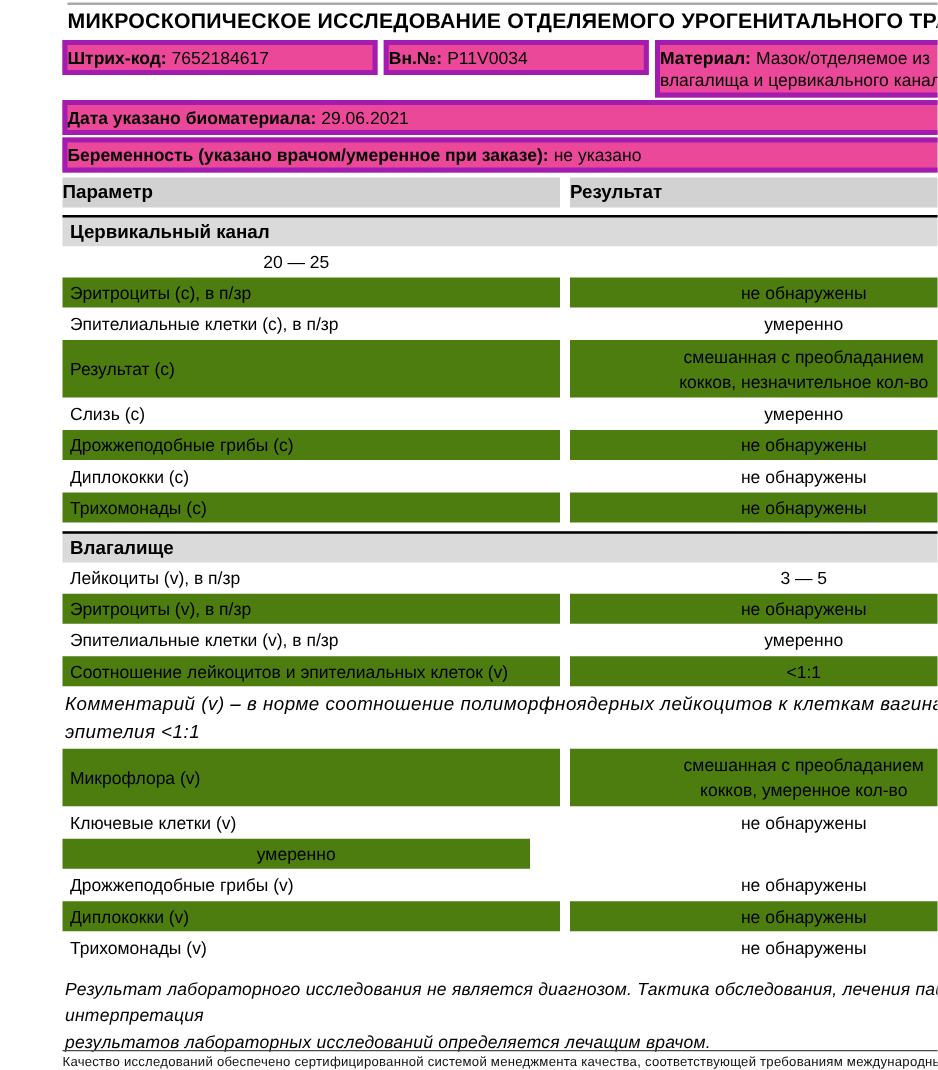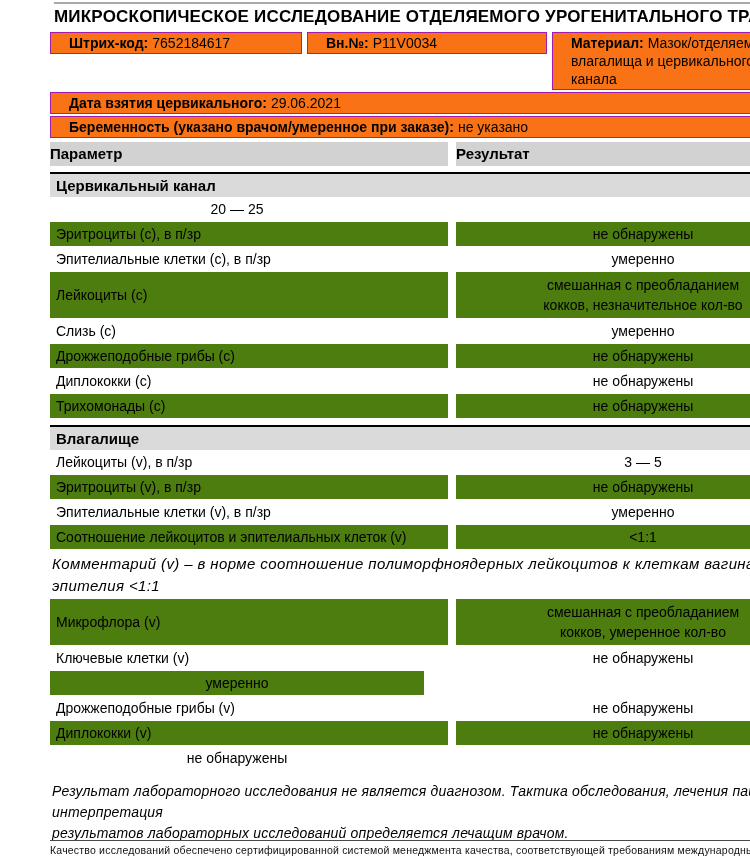--- a/index.html
+++ b/index.html
@@ -6,25 +6,25 @@
   body{
     width:750px;height:856px;overflow:hidden;background:#fff;color:#000;
     font-family:"Liberation Sans","DejaVu Sans",sans-serif;
     -webkit-font-smoothing:antialiased;
   }
   .page{position:relative;width:880px;height:856px;padding-left:50px;box-sizing:border-box;}
   .content{width:780px;}
   .top-rule{height:2px;background:#a9a9a9;margin:2px 0 0 4px;width:776px;}
   .title{font-size:17px;font-weight:bold;letter-spacing:.2px;margin:3px 0 5px 4px;white-space:nowrap;}
   .meta-row{display:flex;align-items:flex-start;}
-  .mbox{border:1px solid #a21caf;background:#f97316;font-size:14px;line-height:18px;padding:1px 18px;box-sizing:border-box;}
+  .mbox{border:4px solid #a21caf;background:#ec4899;font-size:14px;line-height:18px;padding:1px 0;box-sizing:border-box;}
   .mbox .b{font-weight:bold;margin-right:4px;}
   .mbox .pre{white-space:pre-line;}
   .box-barcode{width:252px;margin-right:5px;}
-  .box-vn{width:240px;margin-right:5px;}
+  .box-vn{width:212px;margin-right:5px;}
   .box-material{width:266px;}
   .box-wide{width:780px;margin-top:2px;}
   .thead{display:flex;margin-top:4px;}
   .th{background:#d2d2d2;font-weight:bold;font-size:15px;text-align:left;line-height:24px;height:24px;}
   .th-param{width:398px;margin-right:8px;}
   .th-result{width:374px;}
   .section-row{border-top:2px solid #000;background:#dadada;font-weight:bold;font-size:15px;
     line-height:23px;height:23px;padding-left:6px;margin-top:6px;width:774px;}
   .row{display:flex;font-size:14px;border-bottom:1px solid #fff;}
   .cell-param{width:392px;margin-right:8px;padding-left:6px;line-height:24px;}
@@ -56,21 +56,21 @@
       <div class="mbox box-vn">
         <span class="b">Вн.№:</span><span>P11V0034</span>
       </div>
       <div class="mbox box-material">
         <span class="b">Материал:</span><span class="pre">Мазок/отделяемое из
 влагалища и цервикального канала</span>
       </div>
     </div>
 
     <div class="mbox box-wide">
-      <span class="b">Дата взятия цервикального:</span><span>29.06.2021</span>
+      <span class="b">Дата указано биоматериала:</span><span>29.06.2021</span>
     </div>
 
     <div class="mbox box-wide">
       <span class="b">Беременность (указано врачом/умеренное при заказе):</span><span>не указано</span>
     </div>
 
     <div>
       <div class="thead">
         <div class="th th-param">Параметр</div>
         <div class="th th-result">Результат</div>
@@ -82,21 +82,21 @@
           </div>
           <div class="row shaded">
             <div class="cell-param">Эритроциты (с), в п/зр</div>
             <div class="cell-result">не обнаружены</div>
           </div>
           <div class="row">
             <div class="cell-param">Эпителиальные клетки (с), в п/зр</div>
             <div class="cell-result">умеренно</div>
           </div>
           <div class="row shaded tall">
-            <div class="cell-param">Лейкоциты (с)</div>
+            <div class="cell-param">Результат (с)</div>
             <div class="cell-result">смешанная с преобладанием
 кокков, незначительное кол-во</div>
           </div>
           <div class="row">
             <div class="cell-param">Слизь (с)</div>
             <div class="cell-result">умеренно</div>
           </div>
           <div class="row shaded">
             <div class="cell-param">Дрожжеподобные грибы (с)</div>
             <div class="cell-result">не обнаружены</div>
@@ -142,20 +142,21 @@
           </div>
           <div class="row">
             <div class="cell-param">Дрожжеподобные грибы (v)</div>
             <div class="cell-result">не обнаружены</div>
           </div>
           <div class="row shaded">
             <div class="cell-param">Диплококки (v)</div>
             <div class="cell-result">не обнаружены</div>
           </div>
           <div class="row">
+            <div class="cell-param">Трихомонады (v)</div>
             <div class="cell-result">не обнаружены</div>
           </div>
         </div>
     </div>
 
     <div class="disclaimer">Результат лабораторного исследования не является диагнозом. Тактика обследования, лечения пациента, интерпретация
 результатов лабораторных исследований определяется лечащим врачом.</div>
   </div>
 
   <div class="bottom-strip">

